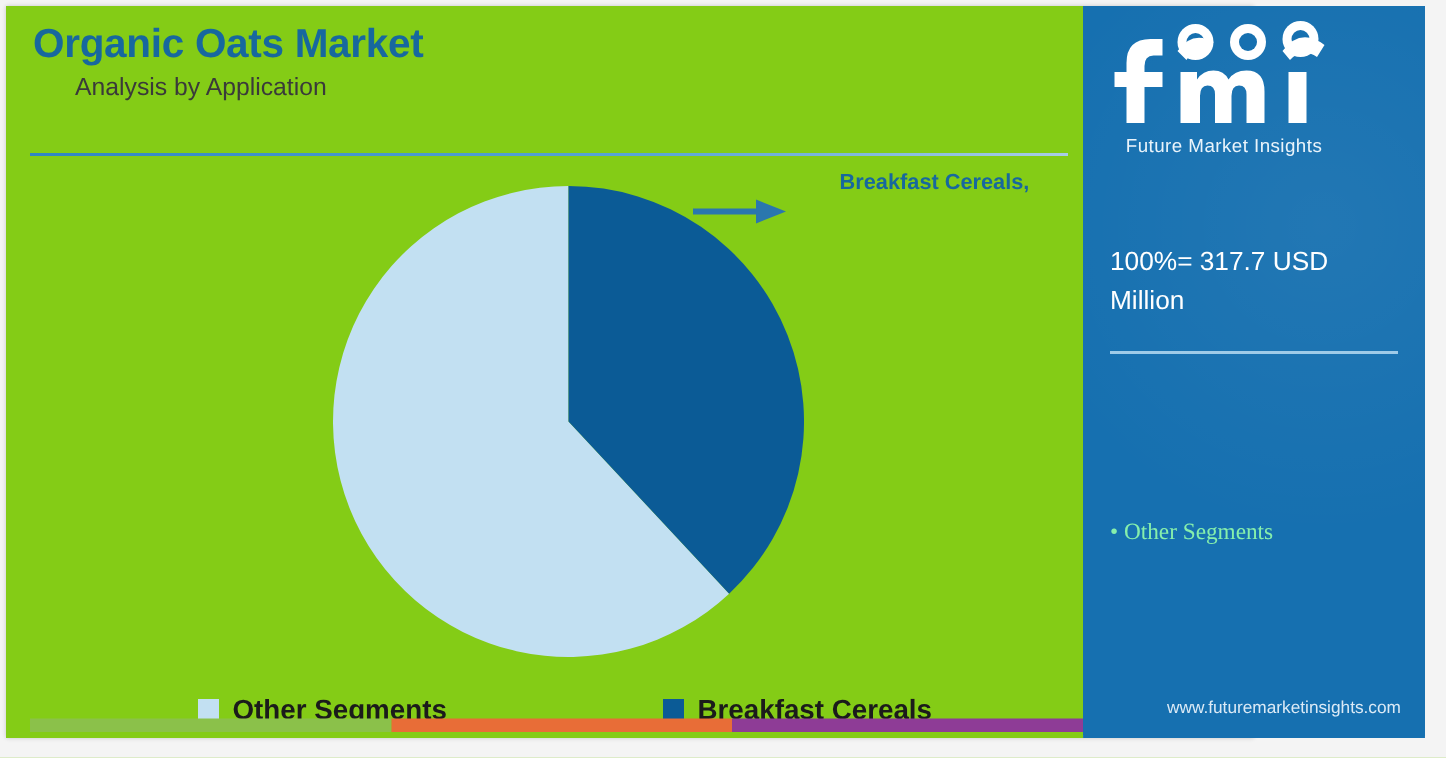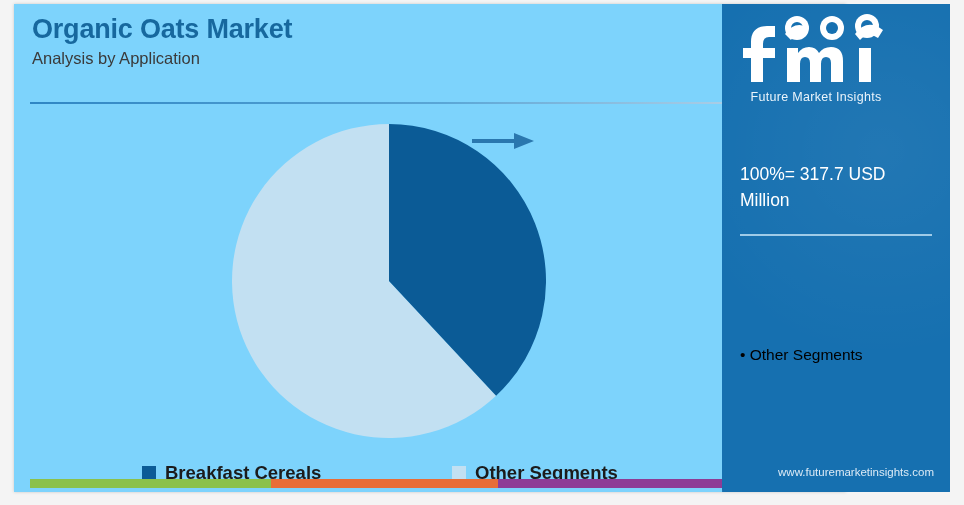--- a/index.html
+++ b/index.html
@@ -10,43 +10,44 @@
     overflow: hidden;
   }
   #root {
     position: relative;
     width: 964px; height: 505px;
     background: #f4f4f4;
   }
   
   .card {
     position: absolute;
-    left: 14px; top: 4px;
+    left: 4px; top: 4px;
     width: 832px; height: 488px;
-    background: #7dd3fc;
+    background: #84cc16;
     box-shadow: 0 0 3px rgba(0,0,0,.18);
   }
   
   .header {
     position: absolute;
     left: 18px; top: 10px;
     width: 690px;
   }
   .title {
     font-size: 27px;
     font-weight: bold;
     color: #17689e;
     letter-spacing: -.2px;
     line-height: 1.18;
   }
   .subtitle {
     font-size: 16.5px;
     color: #3a3a3a;
     margin-top: 3px;
     line-height: 1.2;
+    margin-left: 28px;
   }
   .hrule {
     position: absolute;
     left: 16px; top: 98px;
     width: 692px; height: 2px;
     background: linear-gradient(90deg,#2f86c4 0%, #5aa6d6 60%, #a9cde6 100%);
   }
   
   .pie-wrap {
     position: absolute;
@@ -137,22 +138,23 @@
     left: 18px; top: 230px;
     width: 192px; height: 2px;
     background: #9fcbe8;
     z-index: 2;
   }
   .panel-bullet {
     position: absolute;
     left: 18px; top: 342px;
     width: 200px;
     font-size: 15.5px;
-    color: #000000;
-    z-index: 2;
+    color: #86efac;
+    z-index: 2;
+    font-family: Liberation Serif, serif;
   }
   .panel-url {
     position: absolute;
     left: 0; bottom: 14px;
     width: 228px;
     text-align: center;
     font-size: 11.5px;
     color: #dbeaf6;
     z-index: 2;
     padding-left: 40px;
@@ -189,30 +191,31 @@
     </div>
 
     <div class="arrow">
       <svg width="64" height="22" viewBox="0 0 64 22">
         <line x1="0" y1="11" x2="44" y2="11" stroke="#2A77AE" stroke-width="4"></line>
         <polygon points="42,3 62,11 42,19" fill="#2A77AE"></polygon>
       </svg>
     </div>
 
     <div class="callout">
+      <div>Breakfast Cereals,</div>
     </div>
 
     <div class="legend">
+      <div class="legend-item">
+        <span class="swatch" style="background:#C2E0F2"></span>
+        <span>Other Segments</span>
+      </div>
       <div class="legend-item">
         <span class="swatch" style="background:#0B5B96"></span>
         <span>Breakfast Cereals</span>
-      </div>
-      <div class="legend-item">
-        <span class="swatch" style="background:#C2E0F2"></span>
-        <span>Other Segments</span>
       </div>
     </div>
 
     <div class="stripe">
       <span style="width:241px;background:#8BC14A"></span>
       <span style="width:227px;background:#E86D37"></span>
       <span style="width:238px;background:#8E3C96"></span>
     </div>
 
   </div>

